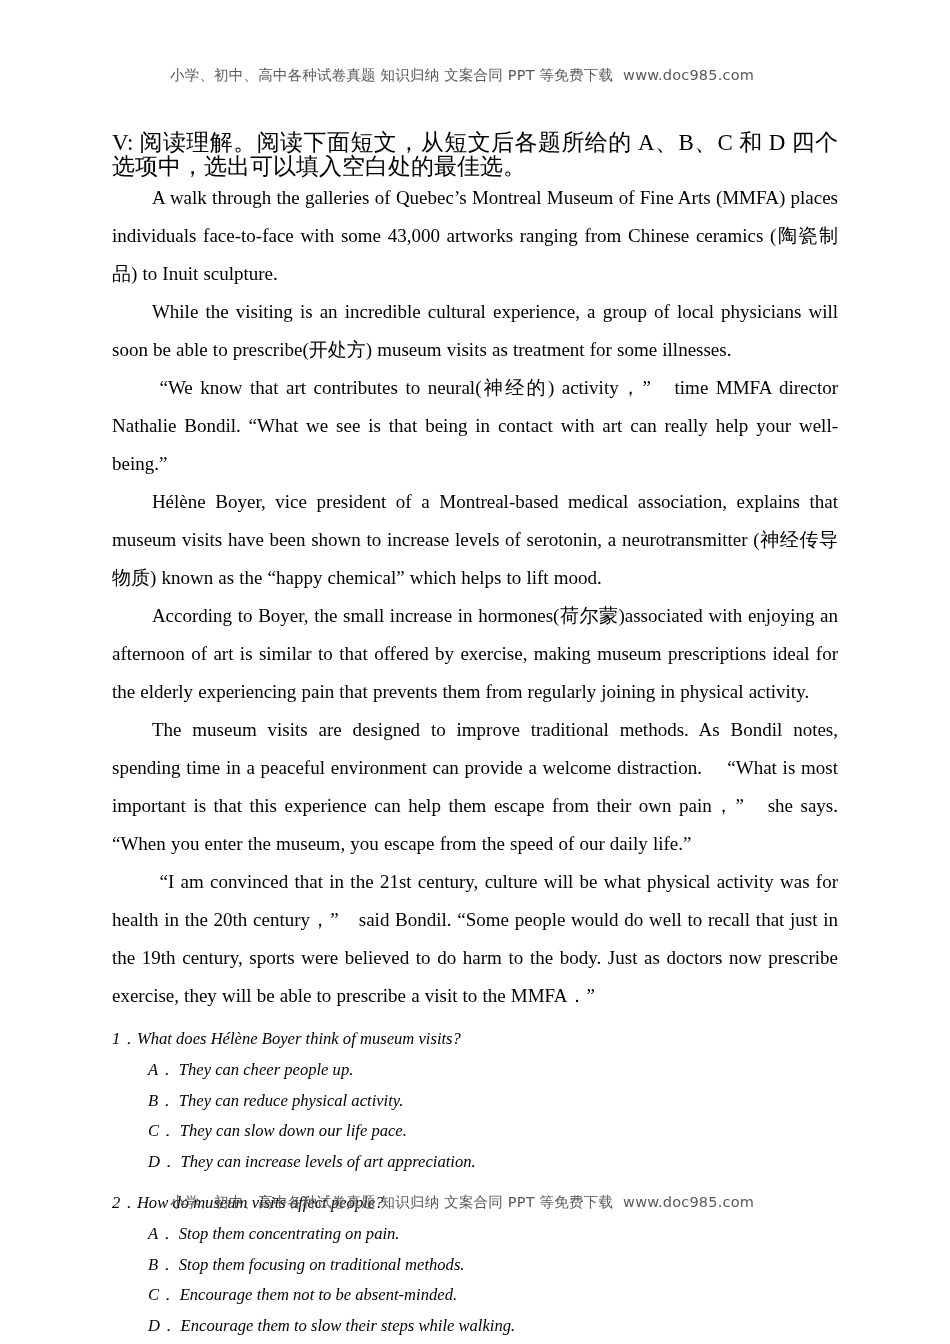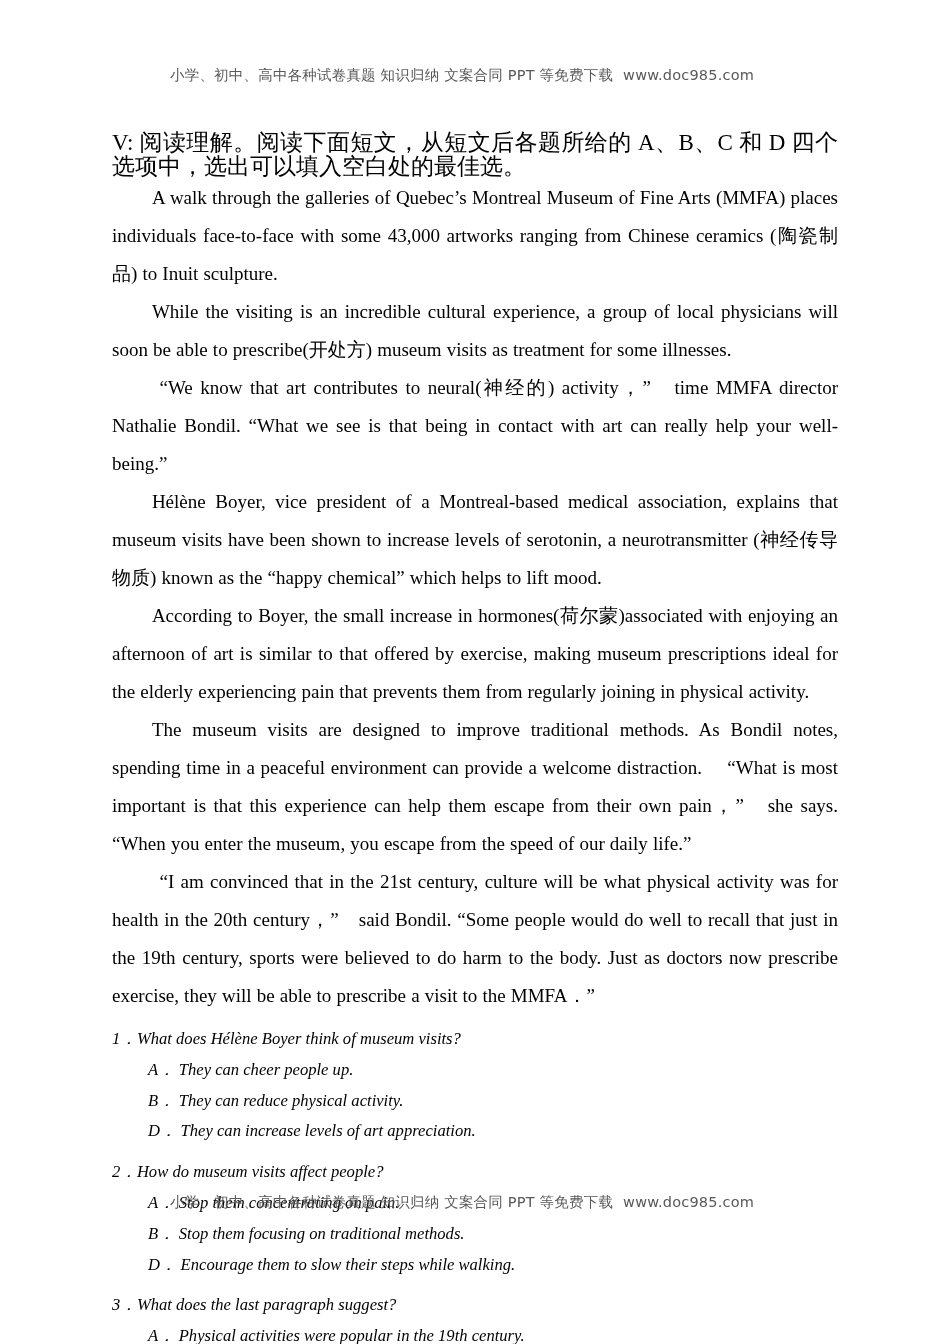--- a/index.html
+++ b/index.html
@@ -129,31 +129,33 @@
     <p class="para">The museum visits are designed to improve traditional methods.  As Bondil notes, spending time in a peaceful environment can provide a welcome distraction.  　“What is most important is that this experience can help them escape from their own pain，”　she says.  “When you enter the museum, you escape from the speed of our daily life.”</p>
     <p class="para hang">“I am convinced that in the 21st century, culture will be what physical activity was for health in the 20th century，”　said Bondil.  “Some people would do well to recall that just in the 19th century, sports were believed to do harm to the body.  Just as doctors now prescribe exercise, they will be able to prescribe a visit to the MMFA．”</p>
 
     <div class="questions">
 
       <div class="question">
         <p class="q-stem"><span class="q-num">1．</span><span>What does Hélène Boyer think of museum visits?</span></p>
         <ul class="options">
           <li class="option"><span class="opt-letter">A．</span><span class="opt-text">They can cheer people up.</span></li>
           <li class="option"><span class="opt-letter">B．</span><span class="opt-text">They can reduce physical activity.</span></li>
+          <li class="option"><span class="opt-letter">C．</span><span class="opt-text">They can slow down our life pace.</span></li>
           <li class="option"><span class="opt-letter">D．</span><span class="opt-text">They can increase levels of art appreciation.</span></li>
         </ul>
       </div>
 
       <div class="q-gap"></div>
 
       <div class="question">
         <p class="q-stem"><span class="q-num">2．</span><span>How do museum visits affect people?</span></p>
         <ul class="options">
           <li class="option"><span class="opt-letter">A．</span><span class="opt-text">Stop them concentrating on pain.</span></li>
           <li class="option"><span class="opt-letter">B．</span><span class="opt-text">Stop them focusing on traditional methods.</span></li>
+          <li class="option"><span class="opt-letter">C．</span><span class="opt-text">Encourage them not to be absent-minded.</span></li>
           <li class="option"><span class="opt-letter">D．</span><span class="opt-text">Encourage them to slow their steps while walking.</span></li>
         </ul>
       </div>
 
       <div class="q-gap"></div>
 
       <div class="question">
         <p class="q-stem"><span class="q-num">3．</span><span>What does the last paragraph suggest?</span></p>
         <ul class="options">
           <li class="option"><span class="opt-letter">A．</span><span class="opt-text">Physical activities were popular in the 19th century.</span></li>

